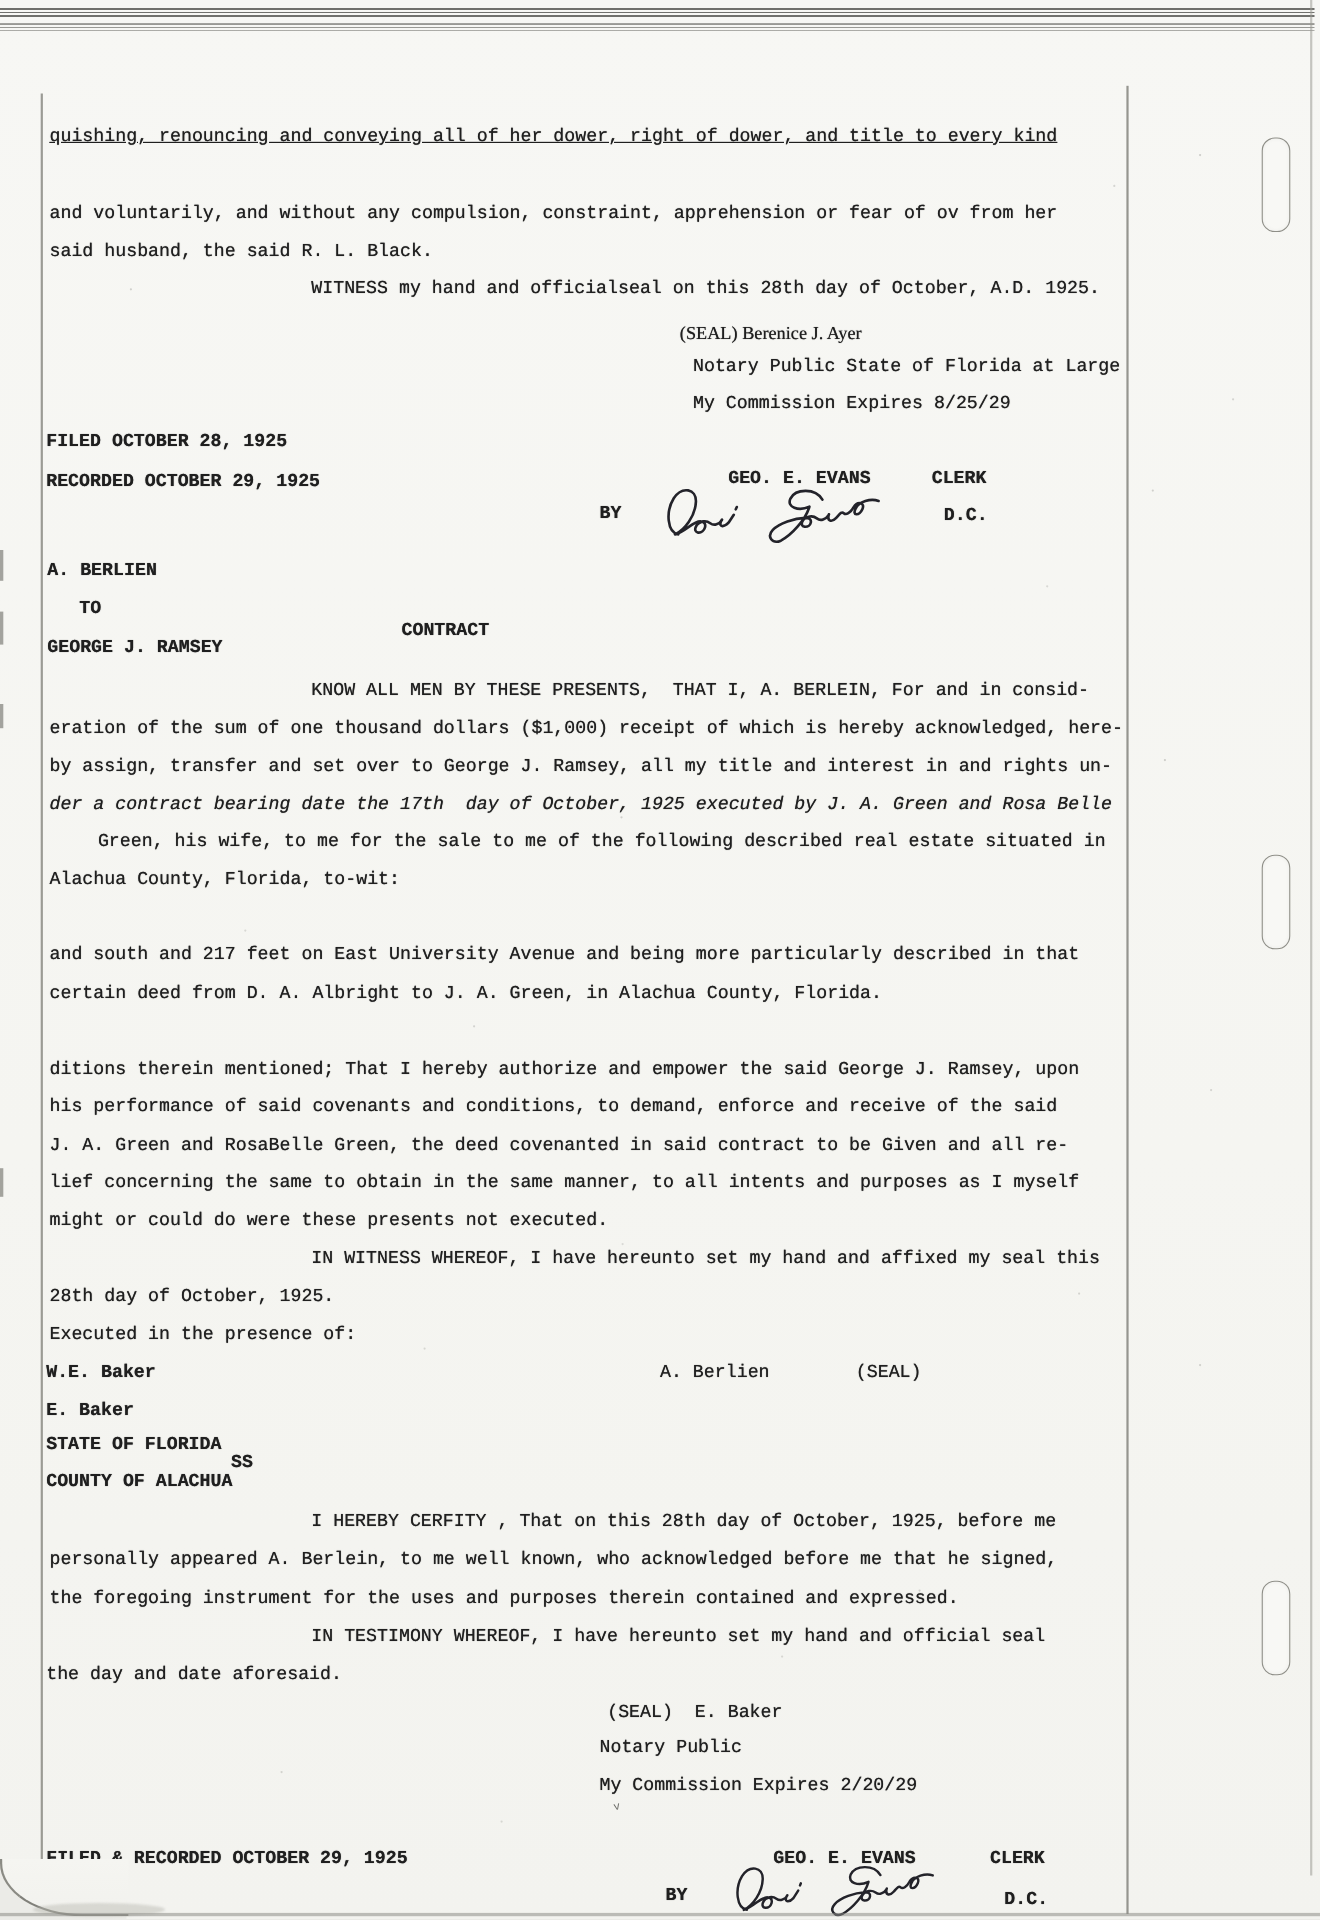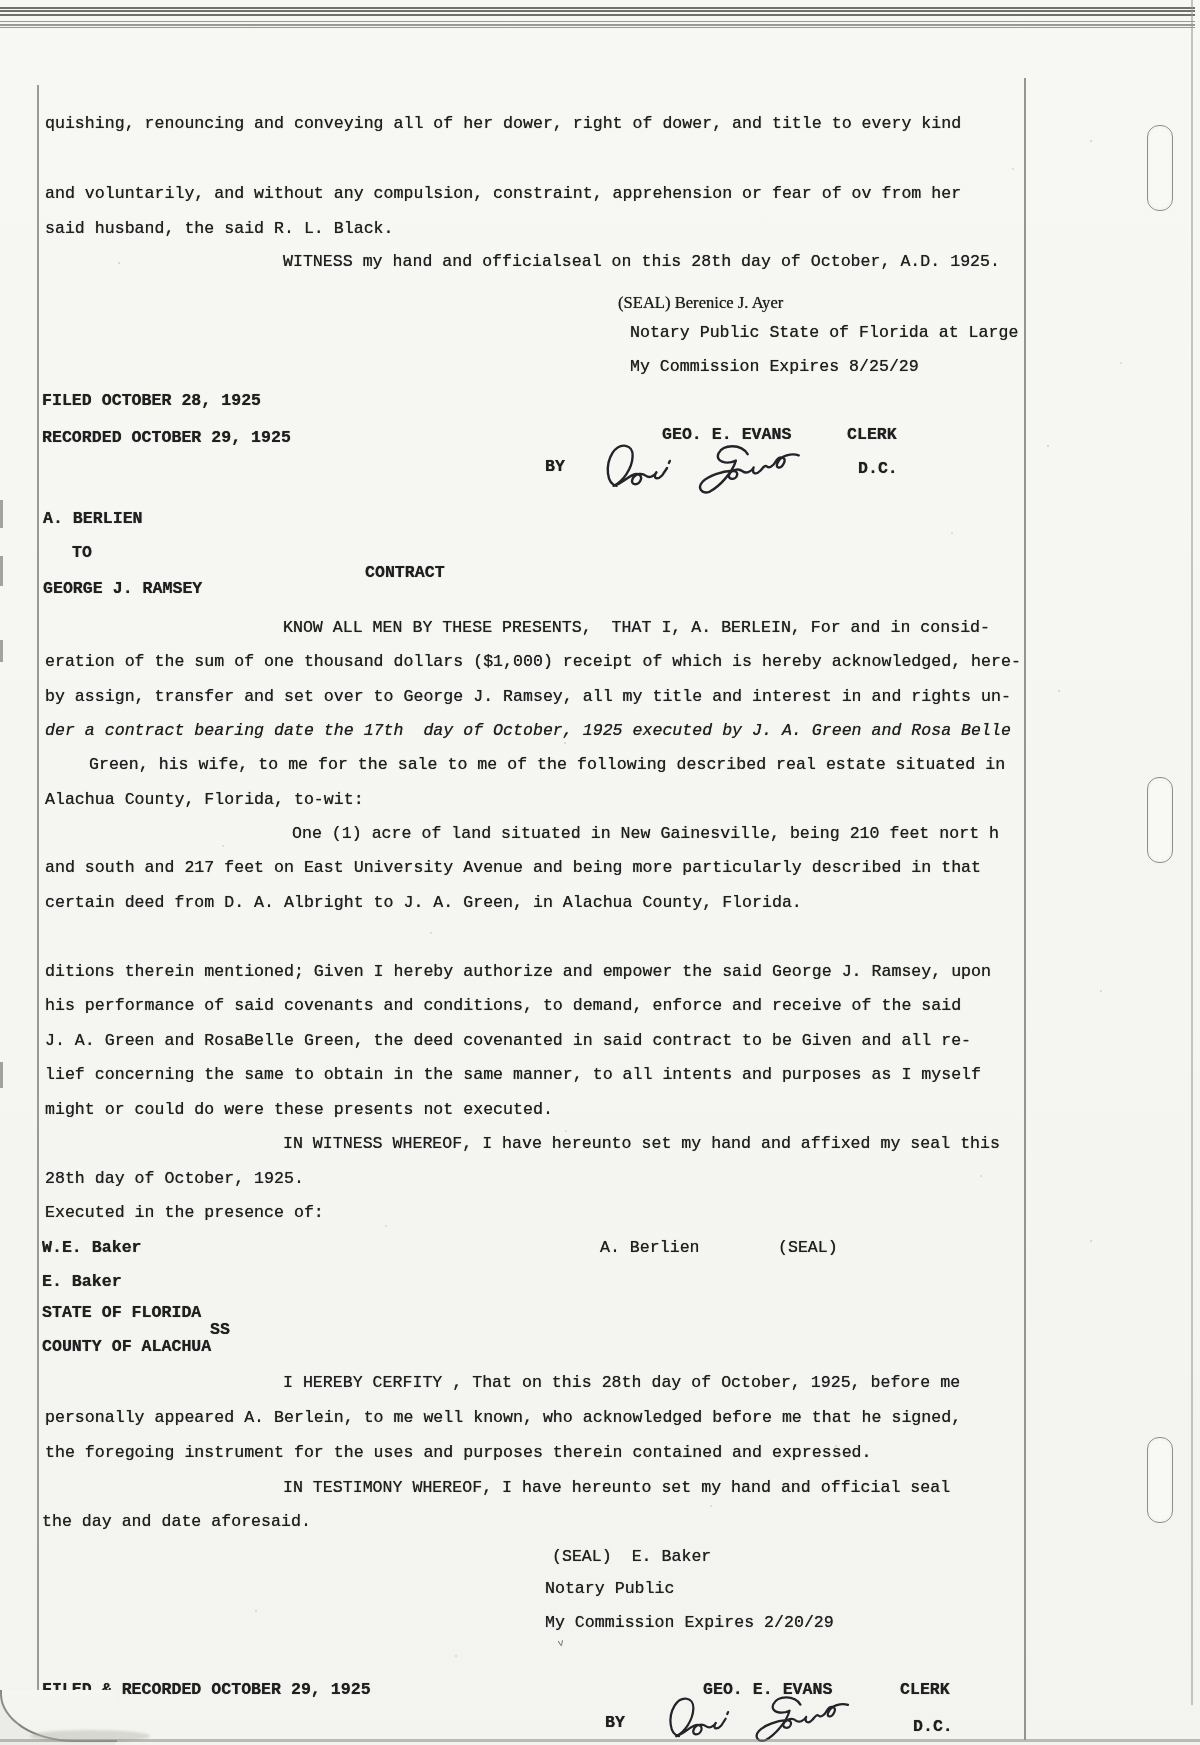--- a/index.html
+++ b/index.html
@@ -84,21 +84,21 @@
 
   <div class="hole" style="top:125px;"></div>
   <div class="hole" style="top:777px;"></div>
   <div class="hole" style="top:1437px;"></div>
 
   <div class="tick" style="top:500px;height:28px;"></div>
   <div class="tick" style="top:556px;height:30px;"></div>
   <div class="tick" style="top:640px;height:22px;"></div>
   <div class="tick" style="top:1062px;height:26px;"></div>
 
-  <div class="tl" style="left:45px;top:113px;">quishing, renouncing and conveying all of her dower, right of dower, and title to every kind</div>
+  <div class="tl" style="left:45px;top:113px;text-decoration:underline;">quishing, renouncing and conveying all of her dower, right of dower, and title to every kind</div>
   <div class="tl" style="left:45px;top:183px;">and voluntarily, and without any compulsion, constraint, apprehension or fear of ov from her</div>
   <div class="tl" style="left:45px;top:218px;">said husband, the said R. L. Black.</div>
   <div class="tl" style="left:283px;top:251px;">WITNESS my hand and officialseal on this 28th day of October, A.D. 1925.</div>
   <div class="tl" style="left:618px;top:292px;font-family:Liberation Serif, serif;">(SEAL) Berenice J. Ayer</div>
   <div class="tl" style="left:630px;top:322px;">Notary Public State of Florida at Large</div>
   <div class="tl" style="left:630px;top:356px;">My Commission Expires 8/25/29</div>
   <div class="tl b" style="left:42px;top:390px;font-family:Liberation Mono, monospace;">FILED OCTOBER 28, 1925</div>
   <div class="tl b" style="left:42px;top:427px;">RECORDED OCTOBER 29, 1925</div>
   <div class="tl b" style="left:662px;top:424px;">GEO. E. EVANS</div>
   <div class="tl b" style="left:847px;top:424px;">CLERK</div>
@@ -116,24 +116,23 @@
   <div class="tl b" style="left:72px;top:542px;">TO</div>
   <div class="tl b" style="left:365px;top:562px;">CONTRACT</div>
   <div class="tl b" style="left:43px;top:578px;">GEORGE J. RAMSEY</div>
 
   <div class="tl" style="left:283px;top:617px;">KNOW ALL MEN BY THESE PRESENTS,  THAT I, A. BERLEIN, For and in consid-</div>
   <div class="tl" style="left:45px;top:651px;">eration of the sum of one thousand dollars ($1,000) receipt of which is hereby acknowledged, here-</div>
   <div class="tl" style="left:45px;top:686px;">by assign, transfer and set over to George J. Ramsey, all my title and interest in and rights un-</div>
   <div class="tl" style="left:45px;top:720px;font-style:italic;">der a contract bearing date the 17th  day of October, 1925 executed by J. A. Green and Rosa Belle</div>
   <div class="tl" style="left:45px;top:754px;margin-left:44px;">Green, his wife, to me for the sale to me of the following described real estate situated in</div>
   <div class="tl" style="left:45px;top:789px;">Alachua County, Florida, to-wit:</div>
-  <div class="tl" style="left:292px;top:823px;">One (1) acre of land situated in New Gainesville, being 210 feet nort h</div>
   <div class="tl" style="left:45px;top:857px;">and south and 217 feet on East University Avenue and being more particularly described in that</div>
   <div class="tl" style="left:45px;top:892px;">certain deed from D. A. Albright to J. A. Green, in Alachua County, Florida.</div>
-  <div class="tl" style="left:45px;top:961px;">ditions therein mentioned; Given I hereby authorize and empower the said George J. Ramsey, upon</div>
+  <div class="tl" style="left:45px;top:961px;">ditions therein mentioned; That I hereby authorize and empower the said George J. Ramsey, upon</div>
   <div class="tl" style="left:45px;top:995px;">his performance of said covenants and conditions, to demand, enforce and receive of the said</div>
   <div class="tl" style="left:45px;top:1064px;">lief concerning the same to obtain in the same manner, to all intents and purposes as I myself</div>
   <div class="tl" style="left:45px;top:1030px;">J. A. Green and RosaBelle Green, the deed covenanted in said contract to be Given and all re-</div>
   <div class="tl" style="left:45px;top:1099px;">might or could do were these presents not executed.</div>
   <div class="tl" style="left:283px;top:1133px;">IN WITNESS WHEREOF, I have hereunto set my hand and affixed my seal this</div>
   <div class="tl" style="left:45px;top:1168px;">28th day of October, 1925.</div>
 
   <div class="tl" style="left:45px;top:1202px;">Executed in the presence of:</div>
   <div class="tl b" style="left:42px;top:1237px;">W.E. Baker</div>
   <div class="tl" style="left:600px;top:1237px;">A. Berlien</div>

